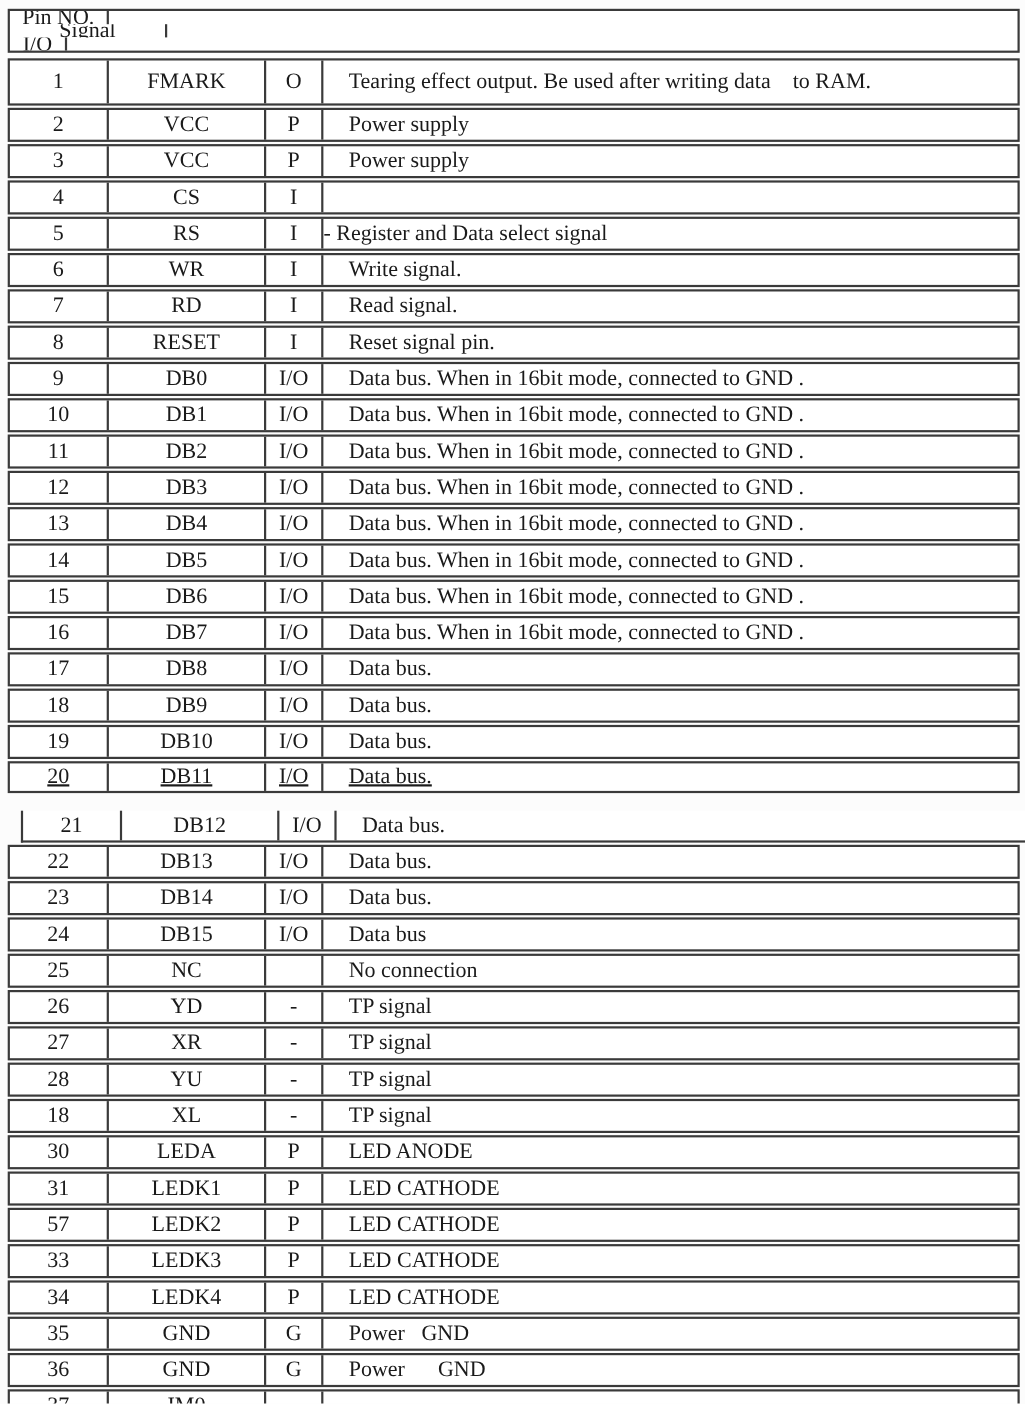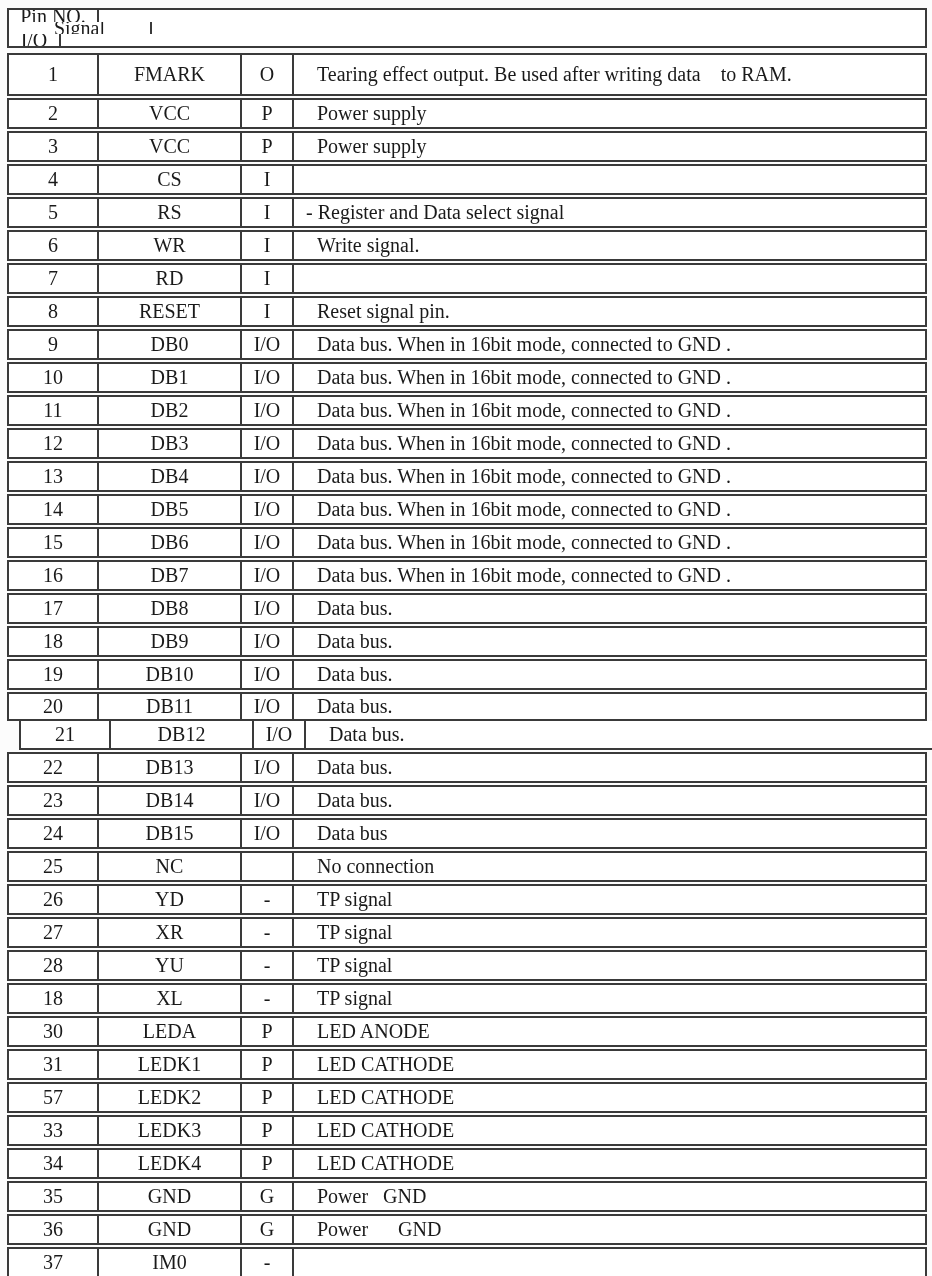--- a/index.html
+++ b/index.html
@@ -42,25 +42,25 @@
   .c2{width:143px;}
   .c3{width:52px;}
   .c4{
     flex:1;
     justify-content:flex-start;
     padding-left:23px;
     border-right:none;
     white-space:pre;
   }
   .c4.center{justify-content:center;padding-left:12px;}
-  .c4.flush{padding-left:12px;}
+  .c4.flush{padding-left:0;}
   
   #rows .row:nth-child(1){height:43px;}
   
-  #rows .row:nth-child(20){height:29px;margin-bottom:0;}
+  #rows .row:nth-child(20){height:29px;margin-bottom:16px;text-decoration:underline;}
   #rows .row:nth-child(21){height:29px;border-top:none;margin-left:12px;}
   #rows .row:last-child{margin-bottom:0;text-align:right;}
 </style>
 </head>
 <body>
 
 <div class="page">
   <div class="row header">
     <div class="c c1">Pin NO.</div>
     <div class="c c2">Signal</div>
@@ -100,20 +100,21 @@
       <div class="row">
         <div class="c c1">6</div>
         <div class="c c2">WR</div>
         <div class="c c3">I</div>
         <div class="c c4">Write signal.</div>
       </div>
       <div class="row">
         <div class="c c1">7</div>
         <div class="c c2">RD</div>
         <div class="c c3">I</div>
+        <div class="c c4">Read signal.</div>
       </div>
       <div class="row">
         <div class="c c1">8</div>
         <div class="c c2">RESET</div>
         <div class="c c3">I</div>
         <div class="c c4">Reset signal pin.</div>
       </div>
       <div class="row">
         <div class="c c1">9</div>
         <div class="c c2">DB0</div>

